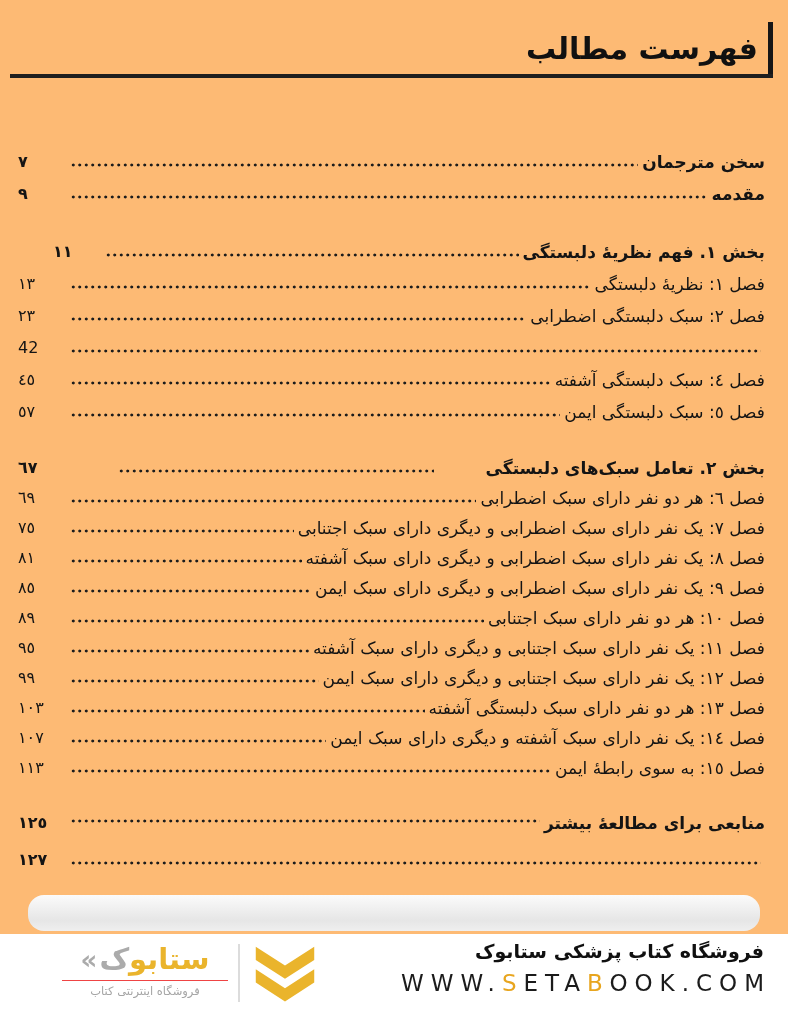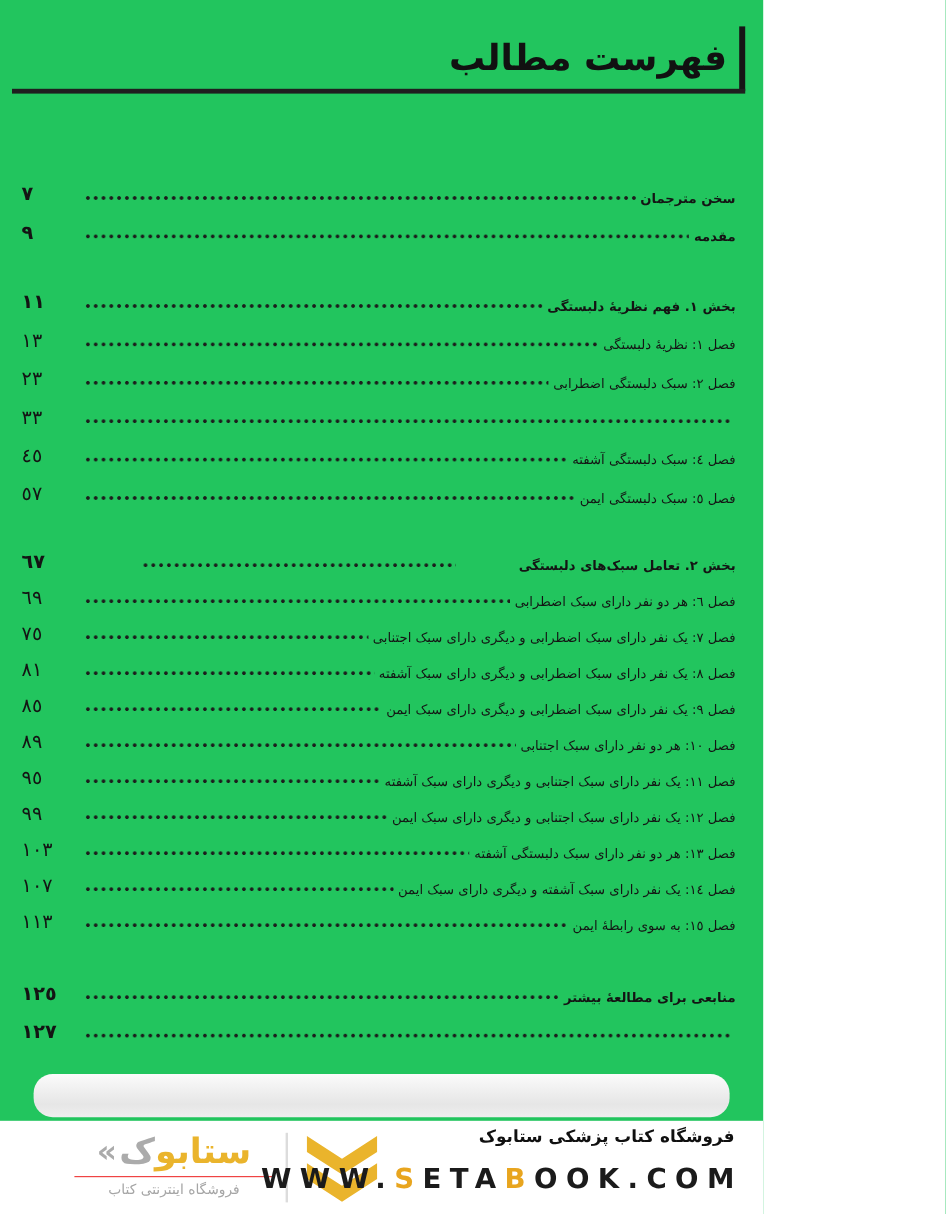--- a/index.html
+++ b/index.html
@@ -8,21 +8,21 @@
     --brand-gray:#ABABAB;
   }
   *{box-sizing:border-box;}
   html,body{margin:0;padding:0;}
   body{
     width:788px;height:1012px;
     background:#ffffff;
     font-family:"DejaVu Sans", sans-serif;
     color:var(--ink);
   }
-  .page{position:relative;width:636px;height:1012px;overflow:hidden;background:#22c55e;}
+  .page{position:relative;width:788px;height:1012px;overflow:hidden;background:#fdba74;}
 
   
   .title-block{
     position:absolute;top:22px;right:15px;height:54px;
     border-right:5px solid #161616;
     display:flex;align-items:center;padding-right:10px;
   }
   .title-block h1{
     margin:0;font-size:30px;font-weight:bold;color:#111;
     letter-spacing:0;line-height:1;
@@ -37,46 +37,46 @@
   .row .pnum{
     width:48px;flex:0 0 auto;font-size:16px;text-align:left;
     padding-bottom:3px;color:#141414;
   }
   .row .leader{
     flex:1 1 auto;height:6px;margin:0 4px 6px 4px;
     background-image:radial-gradient(circle, #1c1c1c 1.2px, transparent 1.8px);
     background-size:6.5px 6px;background-repeat:repeat-x;background-position:left bottom;
   }
   .row .lbl{
-    flex:0 0 auto;font-size:11px;color:#141414;
+    flex:0 0 auto;font-size:17px;color:#141414;
     padding-bottom:2px;white-space:nowrap;
   }
   .row.t-section .lbl,.row.t-item .lbl,
   .row.t-section .pnum,.row.t-item .pnum{font-weight:bold;}
   .row.g-part2.t-chapter{height:30px;}
-  .row.g-part1.gap{margin-top:26px;}
+  .row.g-part1.gap{margin-top:26px;margin-left:35px;}
   .row.g-part2.gap{margin-top:24px;gap:48px;}
-  .row.g-back.gap{margin-top:28px;}
+  .row.g-back.gap{margin-top:28px;align-items:center;}
 
   
   .page-edge{
     position:absolute;top:895px;left:28px;right:28px;height:36px;
     background:linear-gradient(#fbfbfb, #e6e6e6 70%, #efefef);
     border-radius:16px;
   }
 
   
   .footer{position:absolute;left:0;right:0;bottom:0;height:78px;background:#fff;}
   .store-name{
     position:absolute;right:24px;top:6px;
-    font-size:14px;font-weight:bold;color:#101010;direction:rtl;
+    font-size:19px;font-weight:bold;color:#101010;direction:rtl;
   }
   .website{
     position:absolute;right:24px;top:36px;
-    font-size:23px;font-weight:bold;letter-spacing:7px;margin-right:-7px;
+    font-size:23px;font-weight:normal;letter-spacing:7px;margin-right:-7px;
     white-space:nowrap;
   }
   .logo{
     position:absolute;left:62px;top:10px;width:166px;text-align:center;
   }
   .wordmark{
     direction:rtl;font-size:29px;font-weight:bold;line-height:1.1;
     display:flex;flex-direction:row;justify-content:center;align-items:center;direction:ltr;
   }
   .wordmark .guillemet{color:var(--brand-gray);font-size:26px;margin-right:2px;}
@@ -121,21 +121,21 @@
       <span class="pnum">۱۳</span>
       <span class="leader"></span>
       <span class="lbl" dir="rtl">فصل ۱: نظریهٔ دلبستگی</span>
     </div>
       <div class="row t-chapter g-part1">
       <span class="pnum">۲۳</span>
       <span class="leader"></span>
       <span class="lbl" dir="rtl">فصل ۲: سبک دلبستگی اضطرابی</span>
     </div>
       <div class="row t-chapter g-part1">
-      <span class="pnum">۳۳</span>
+      <span class="pnum">42</span>
       <span class="leader"></span>
     </div>
       <div class="row t-chapter g-part1">
       <span class="pnum">٤٥</span>
       <span class="leader"></span>
       <span class="lbl" dir="rtl">فصل ٤: سبک دلبستگی آشفته</span>
     </div>
       <div class="row t-chapter g-part1">
       <span class="pnum">٥۷</span>
       <span class="leader"></span>

